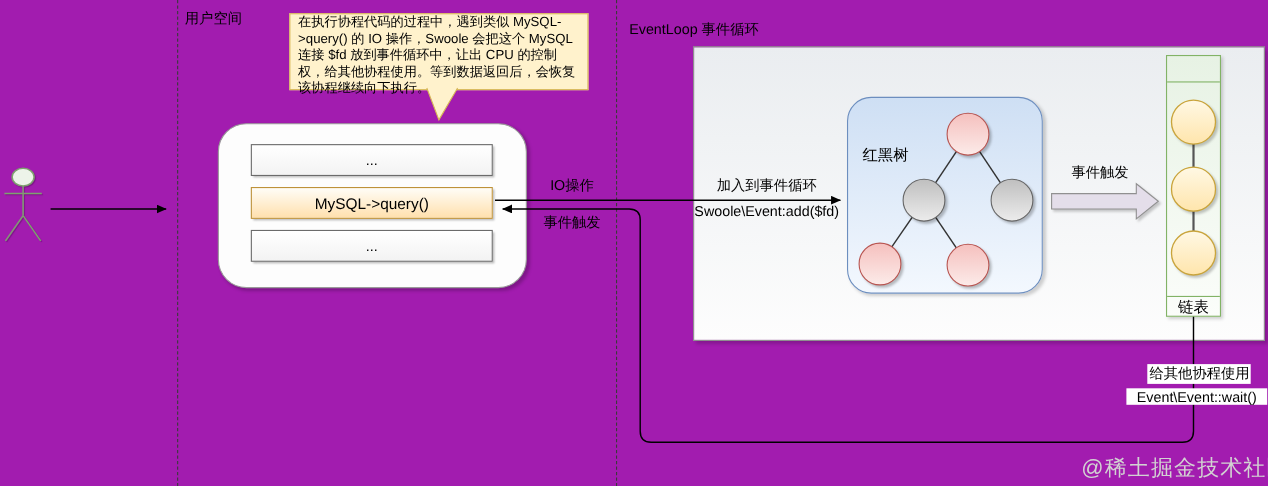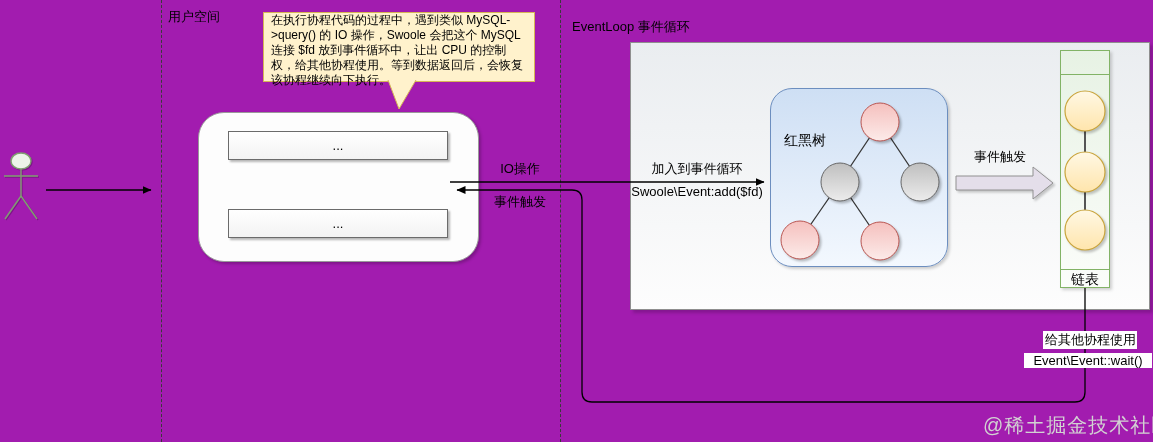--- a/index.html
+++ b/index.html
@@ -71,20 +71,21 @@
   <div class="abs dashline" style="left:161px"></div>
   <div class="abs dashline" style="left:560px"></div>
 
   <div class="abs region-label" style="left:168px;top:8px">用户空间</div>
   <div class="abs region-label" style="left:572px;top:18px">EventLoop 事件循环</div>
 
   <div class="abs" id="callout">在执行协程代码的过程中，遇到类似 MySQL-&gt;query() 的 IO 操作，Swoole 会把这个 MySQL 连接 $fd 放到事件循环中，让出 CPU 的控制权，给其他协程使用。等到数据返回后，会恢复该协程继续向下执行。</div>
 
   <div class="abs" id="user-container">
     <div class="stack-box" style="top:18px">...</div>
+    <div class="stack-box" id="stack-mysql" style="top:57px">MySQL-&gt;query()</div>
     <div class="stack-box" style="top:96px">...</div>
   </div>
 
   <div class="abs" id="eventloop-box"></div>
 
   <div class="abs" id="rbtree-box"></div>
   <div class="abs region-label" id="tree-label">红黑树</div>
 
   <div class="abs" id="list-box">
     <div class="list-sep" style="top:23px"></div>

